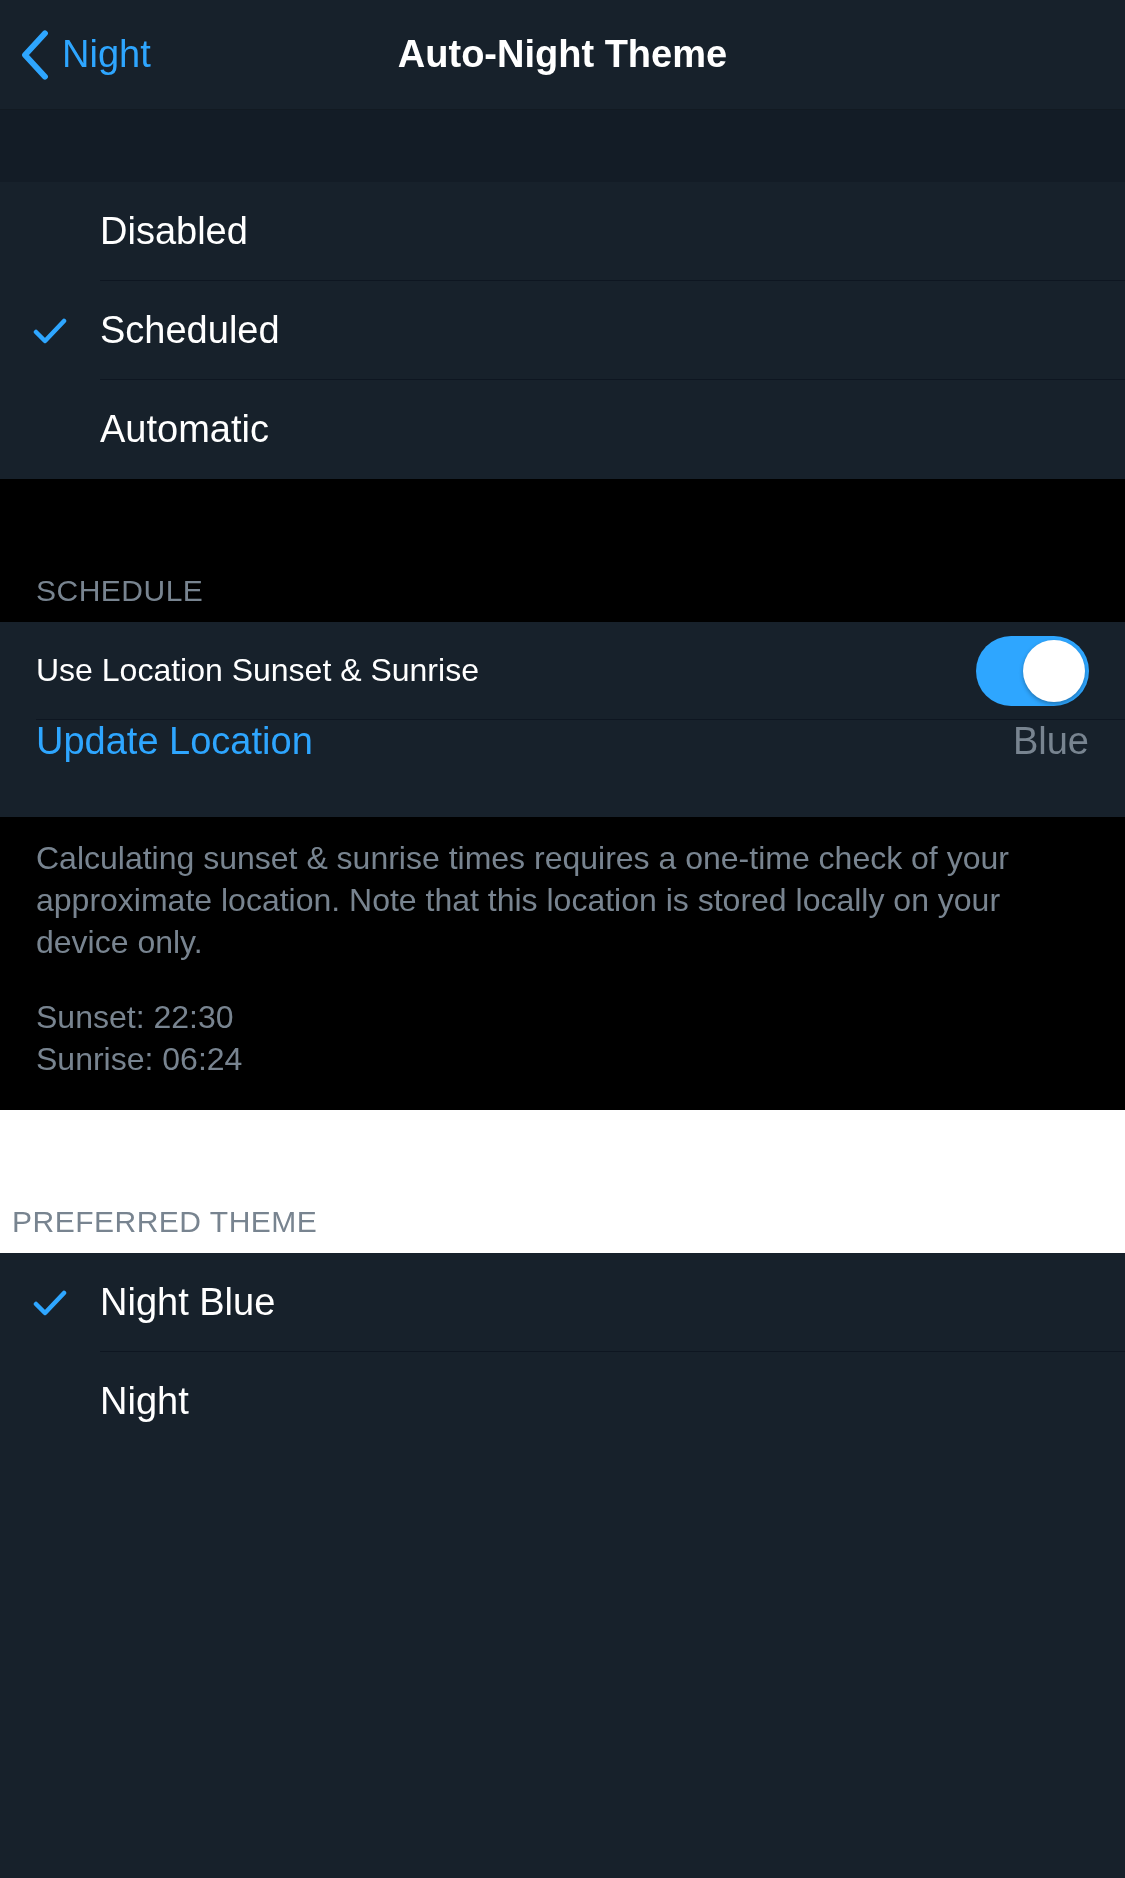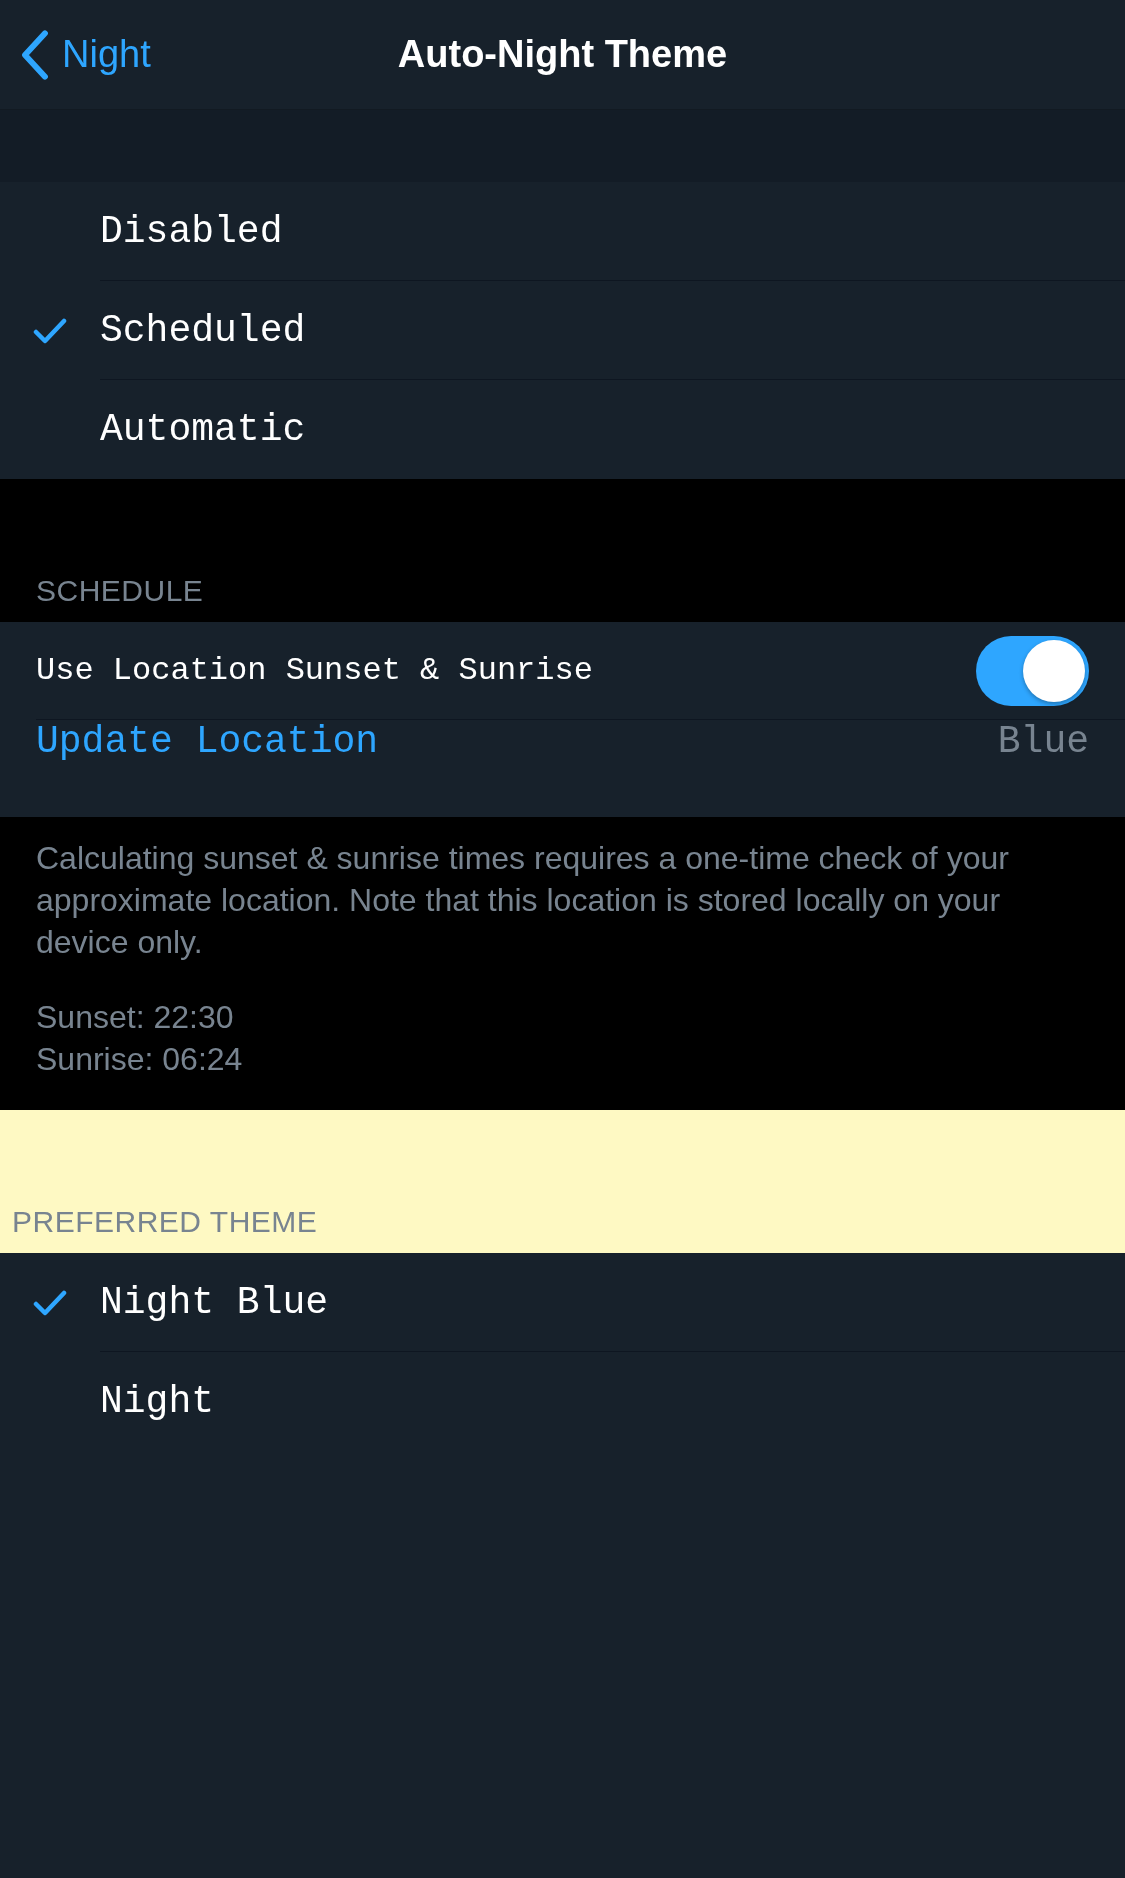--- a/index.html
+++ b/index.html
@@ -46,21 +46,20 @@
       font-size: 38px;
       font-weight: 600;
       color: #ffffff;
     }
     .spacer-top {
       height: 72px;
       background: #131c26;
     }
     .grouped-section {
       background: #17212b;
-      font-family: Liberation Mono, monospace;
     }
     .list-row {
       display: flex;
       align-items: center;
       min-height: 99px;
       font-size: 38px;
       font-weight: 400;
       color: #ffffff;
       position: relative;
     }
@@ -146,21 +145,21 @@
       padding: 20px 36px 30px 36px;
       font-size: 32px;
       line-height: 1.32;
       color: #788490;
       background: #000000;
     }
     .footer-text .blank-line {
       height: 32px;
     }
     .theme-section-gap {
-      background: #fef9c3;
+      background: #ffffff;
       padding-left: 12px;
     }
   </style>
 </head>
 <body>
 
 <div class="nav-bar">
   <div class="back-button">
     <svg class="back-chevron" viewBox="0 0 18 30" fill="none" stroke="#2ea6ff" stroke-width="3.5" stroke-linecap="round" stroke-linejoin="round">
       <polyline points="15,2 3,15 15,28"></polyline>

